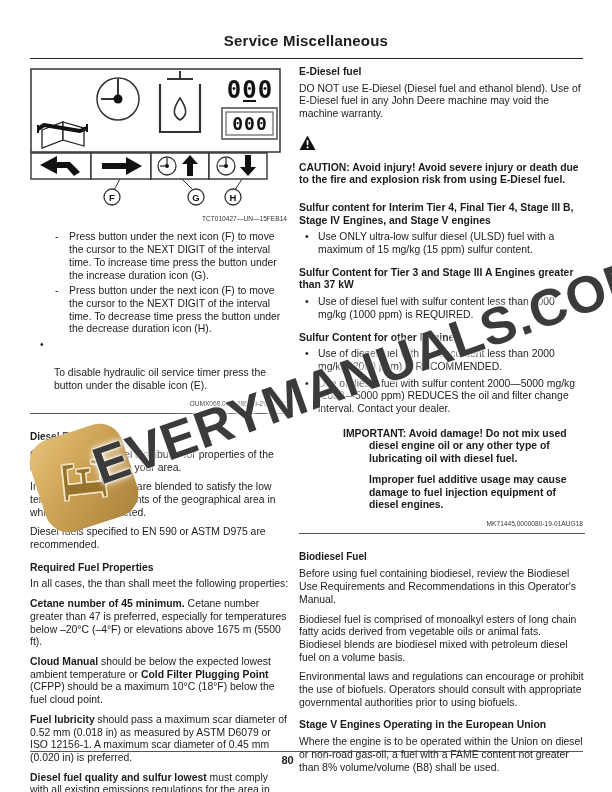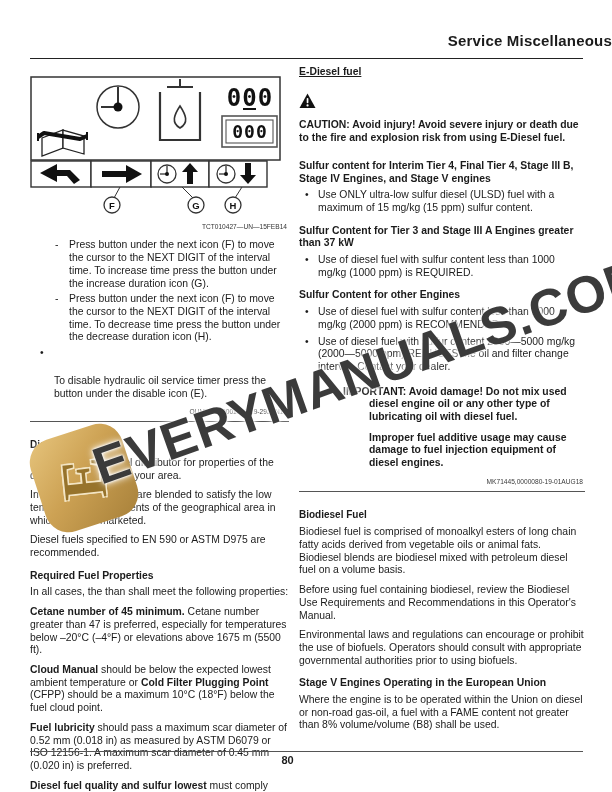--- a/index.html
+++ b/index.html
@@ -1,36 +1,36 @@
 <!DOCTYPE html>
 <html><head>
 <meta charset="utf-8">
 <style>
   html,body{margin:0;padding:0;}
   body{
     width:612px;height:792px;position:relative;background:#ffffff;
     font-family:"Liberation Sans", sans-serif;color:#1b1b1b;overflow:hidden;
   }
   
-  .page-title{position:absolute;top:32px;left:0;width:612px;text-align:right;
+  .page-title{position:absolute;top:32px;left:0;width:612px;text-align:center;
     font-size:15px;font-weight:bold;letter-spacing:.2px;}
   .header-rule{position:absolute;top:58px;left:30px;width:553px;border-top:1.3px solid #222;}
   .footer-rule{position:absolute;top:751px;left:30px;width:553px;border-top:1.2px solid #555;}
   .page-number{position:absolute;top:754px;left:0;width:575px;text-align:center;
     font-size:11px;font-weight:bold;}
   
   .col{position:absolute;top:66px;font-size:10.4px;line-height:12.7px;}
   .col-left{left:30px;width:259px;}
   .col-right{left:299px;width:286px;}
   p{margin:0 0 7px 0;}
   .sec-heading{font-size:10px;font-weight:bold;margin:17px 0 5px 0;}
   .sub-heading{font-size:10.4px;font-weight:bold;margin:10px 0 4px 0;}
   .b{font-weight:bold;}
   
-  .figure-wrap{margin:10px 0 4px 0;}
+  .figure-wrap{margin:2px 0 4px 0;}
   .figure-caption{font-size:6.6px;color:#333;text-align:right;margin:1px 2px 6px 0;}
   
   .step{display:flex;padding-left:25px;margin-bottom:3px;}
   .step .marker{width:14px;flex:none;}
   .step .txt{flex:1;}
   .bullet{display:flex;padding-left:10px;margin-bottom:3px;}
   .bullet .marker{width:14px;flex:none;}
   .bullet .txt{flex:1;margin-top:28px;}
   .bullet-r{display:flex;padding-left:6px;margin-bottom:4px;}
   .bullet-r .marker{width:13px;flex:none;}
@@ -181,21 +181,22 @@
 
   <p><span class="b">Cloud Manual</span><span> should be below the expected lowest ambient temperature or </span><span class="b">Cold Filter Plugging Point</span><span> (CFPP) should be a maximum 10°C (18°F) below the fuel cloud point.</span></p>
 
   <p><span class="b">Fuel lubricity</span><span> should pass a maximum scar diameter of 0.52 mm (0.018 in) as measured by ASTM D6079 or ISO 12156-1. A maximum scar diameter of 0.45 mm (0.020 in) is preferred.</span></p>
 
   <p><span class="b">Diesel fuel quality and sulfur lowest</span><span> must comply with all existing emissions regulations for the area in which the engine operates. DO NOT use diesel fuel with sulfur content greater than 5000 mg/kg (5000 ppm).</span></p>
 </div>
 
 <div class="col col-right">
 
-  <div class="sub-heading" style="margin-top:0;text-decoration:underline;">E-Diesel fuel</div>
+  <div class="sub-heading" style="margin-top:0;">E-Diesel fuel</div>
+  <p>DO NOT use E-Diesel (Diesel fuel and ethanol blend). Use of E-Diesel fuel in any John Deere machine may void the machine warranty.</p>
 
   <div class="caution">
     <span class="caution-icon">
       <svg width="17" height="16" viewBox="0 0 17 16">
         <polygon points="8.5,0.5 16.5,15 0.5,15" fill="#111"></polygon>
         <rect x="7.7" y="5" width="1.7" height="5.2" rx="0.8" fill="#fff"></rect>
         <circle cx="8.55" cy="12.4" r="1.1" fill="#fff"></circle>
       </svg>
     </span>
     <span class="caution-text">CAUTION: Avoid injury! Avoid severe injury or death due to the fire and explosion risk from using E-Diesel fuel.</span>
@@ -225,22 +226,22 @@
 
   <div class="important">
     <div class="p1">IMPORTANT: Avoid damage! Do not mix used diesel engine oil or any other type of lubricating oil with diesel fuel.</div>
     <div class="p2">Improper fuel additive usage may cause damage to fuel injection equipment of diesel engines.</div>
   </div>
 
   <div class="sec-code">MK71445,0000080-19-01AUG18</div>
   <hr class="sec-rule">
 
   <div class="sec-heading">Biodiesel Fuel</div>
+  <p>Before using fuel containing biodiesel, review the Biodiesel Use Requirements and Recommendations in this Operator's Manual.</p>
   <p>Biodiesel fuel is comprised of monoalkyl esters of long chain fatty acids derived from vegetable oils or animal fats. Biodiesel blends are biodiesel mixed with petroleum diesel fuel on a volume basis.</p>
-  <p>Before using fuel containing biodiesel, review the Biodiesel Use Requirements and Recommendations in this Operator's Manual.</p>
   <p>Environmental laws and regulations can encourage or prohibit the use of biofuels. Operators should consult with appropriate governmental authorities prior to using biofuels.</p>
 
   <div class="sub-heading">Stage V Engines Operating in the European Union</div>
   <p>Where the engine is to be operated within the Union on diesel or non-road gas-oil, a fuel with a FAME content not greater than 8% volume/volume (B8) shall be used.</p>
 </div>
 
 <div class="wm-logo">
   <span class="wm-logo-letter">E</span>
 </div>
 <div class="wm-text">EVERYMANUALS.COM</div>

